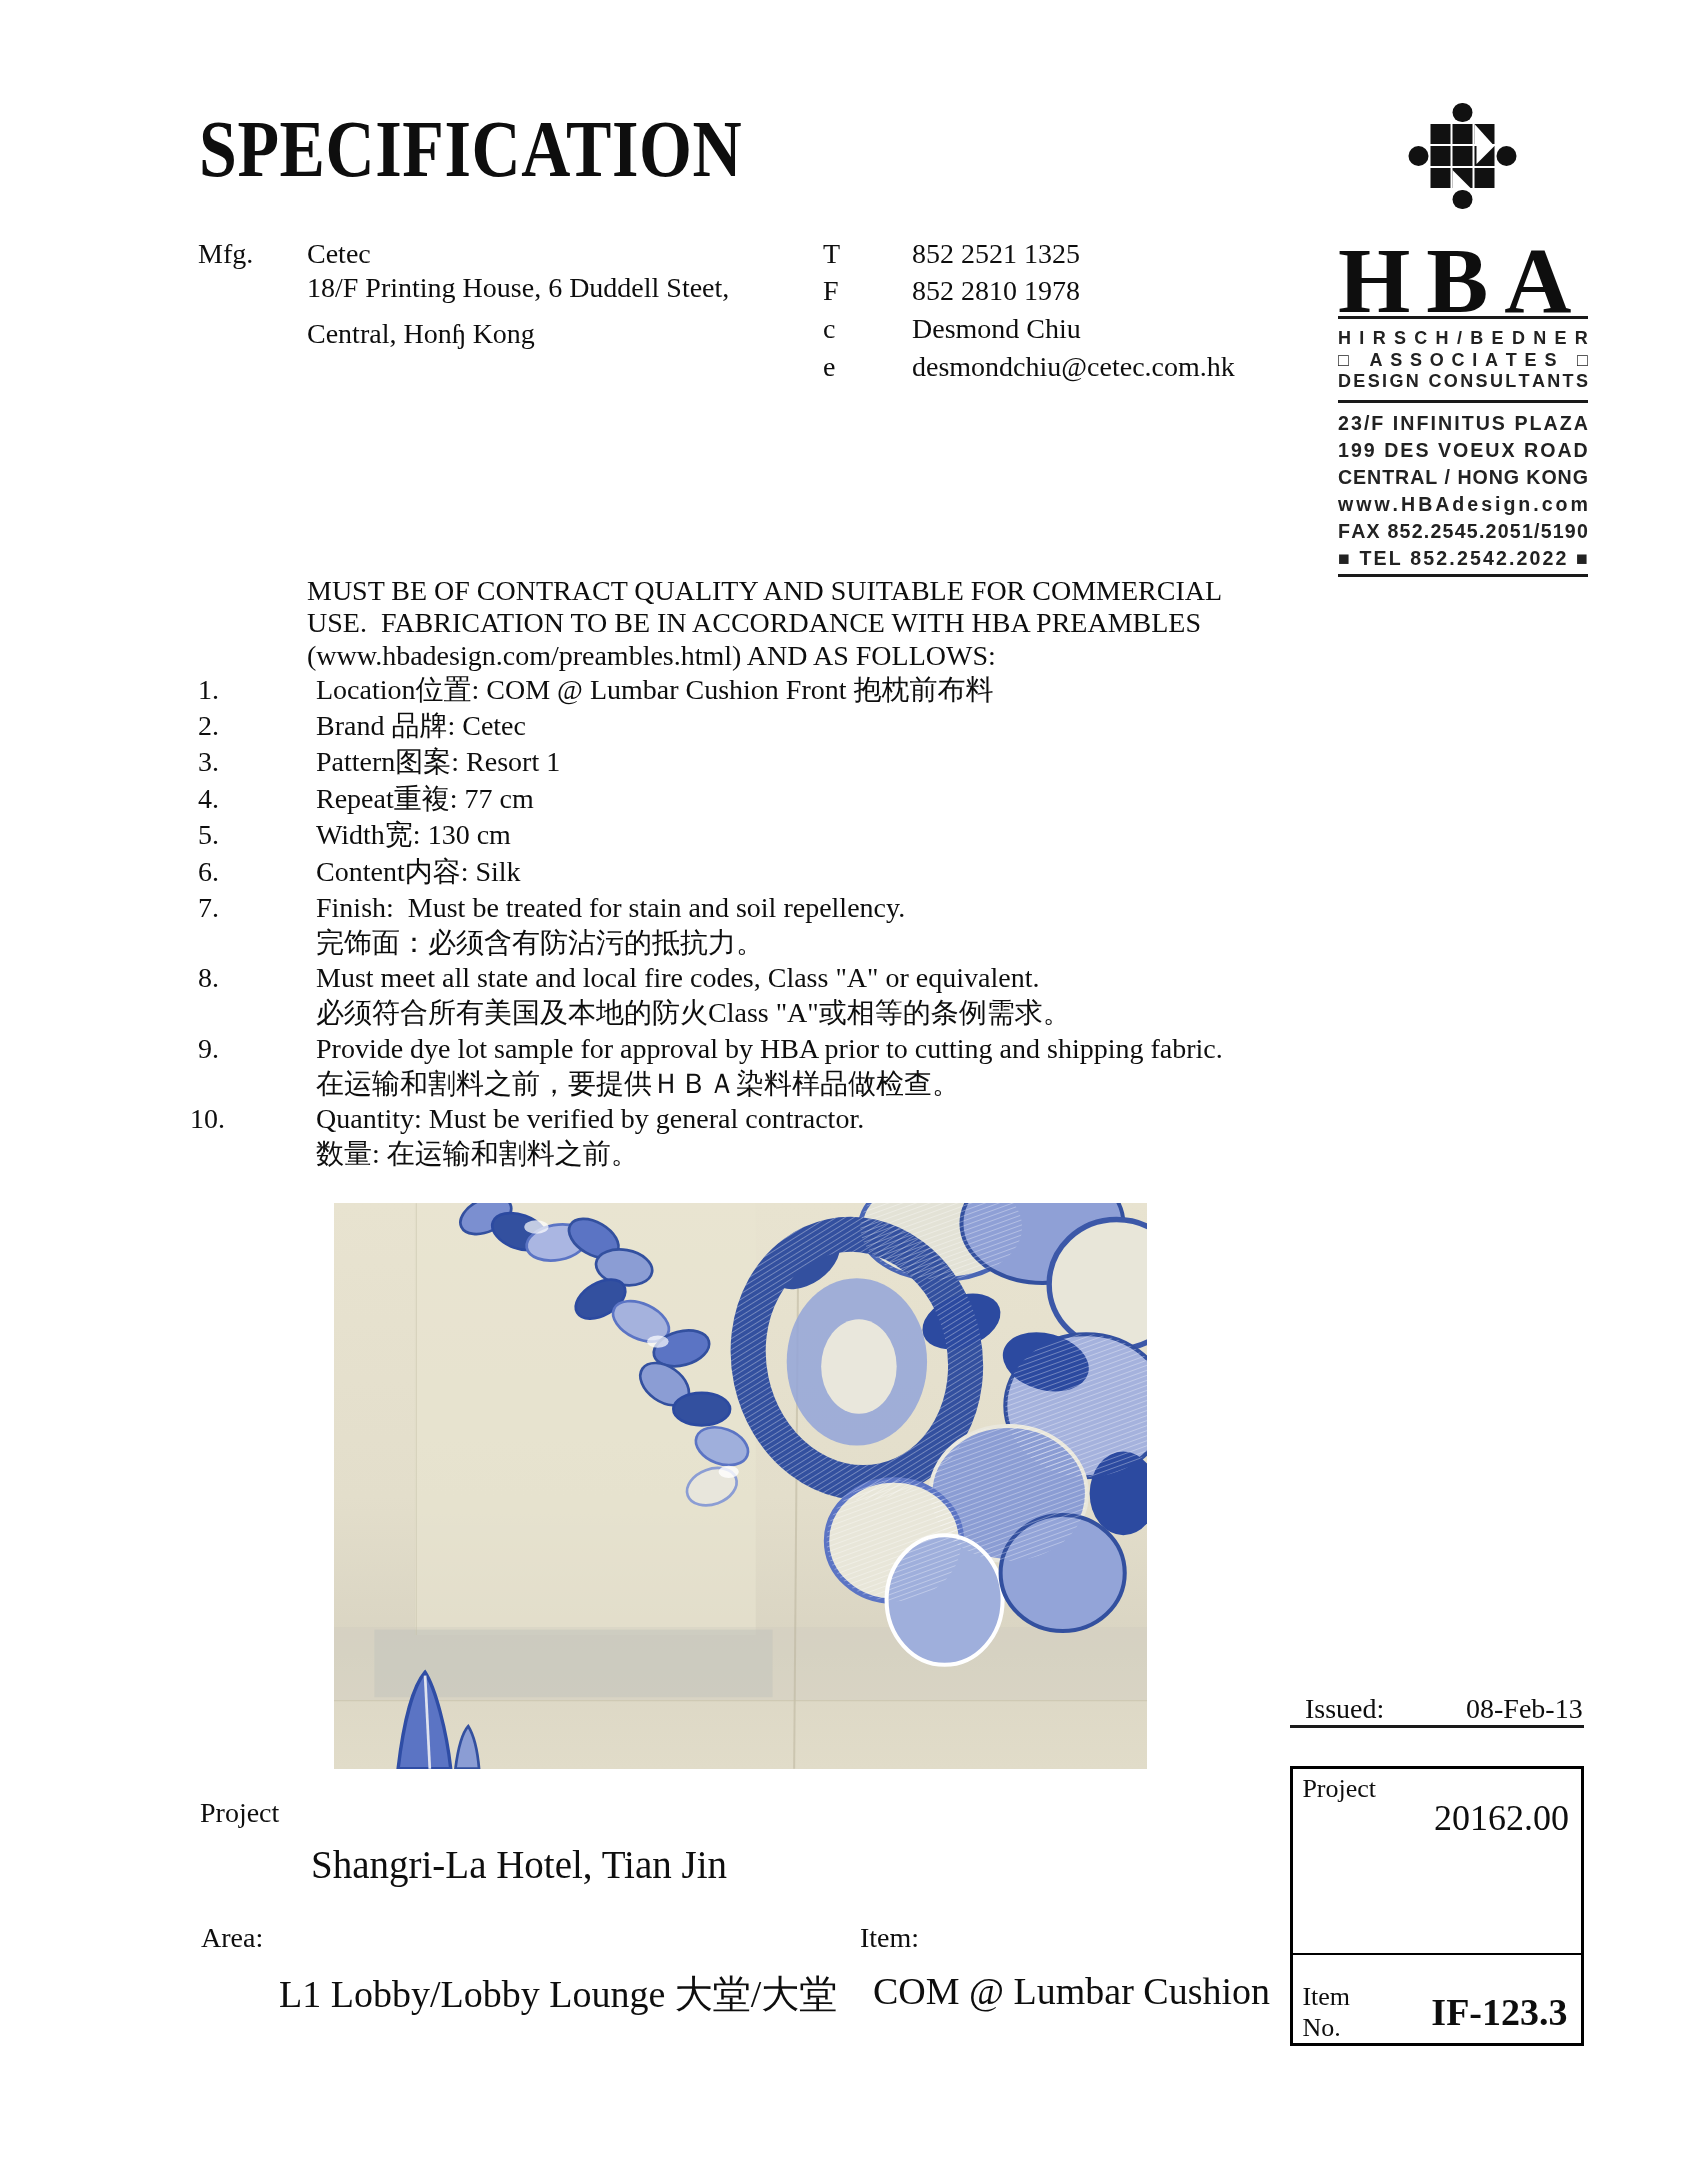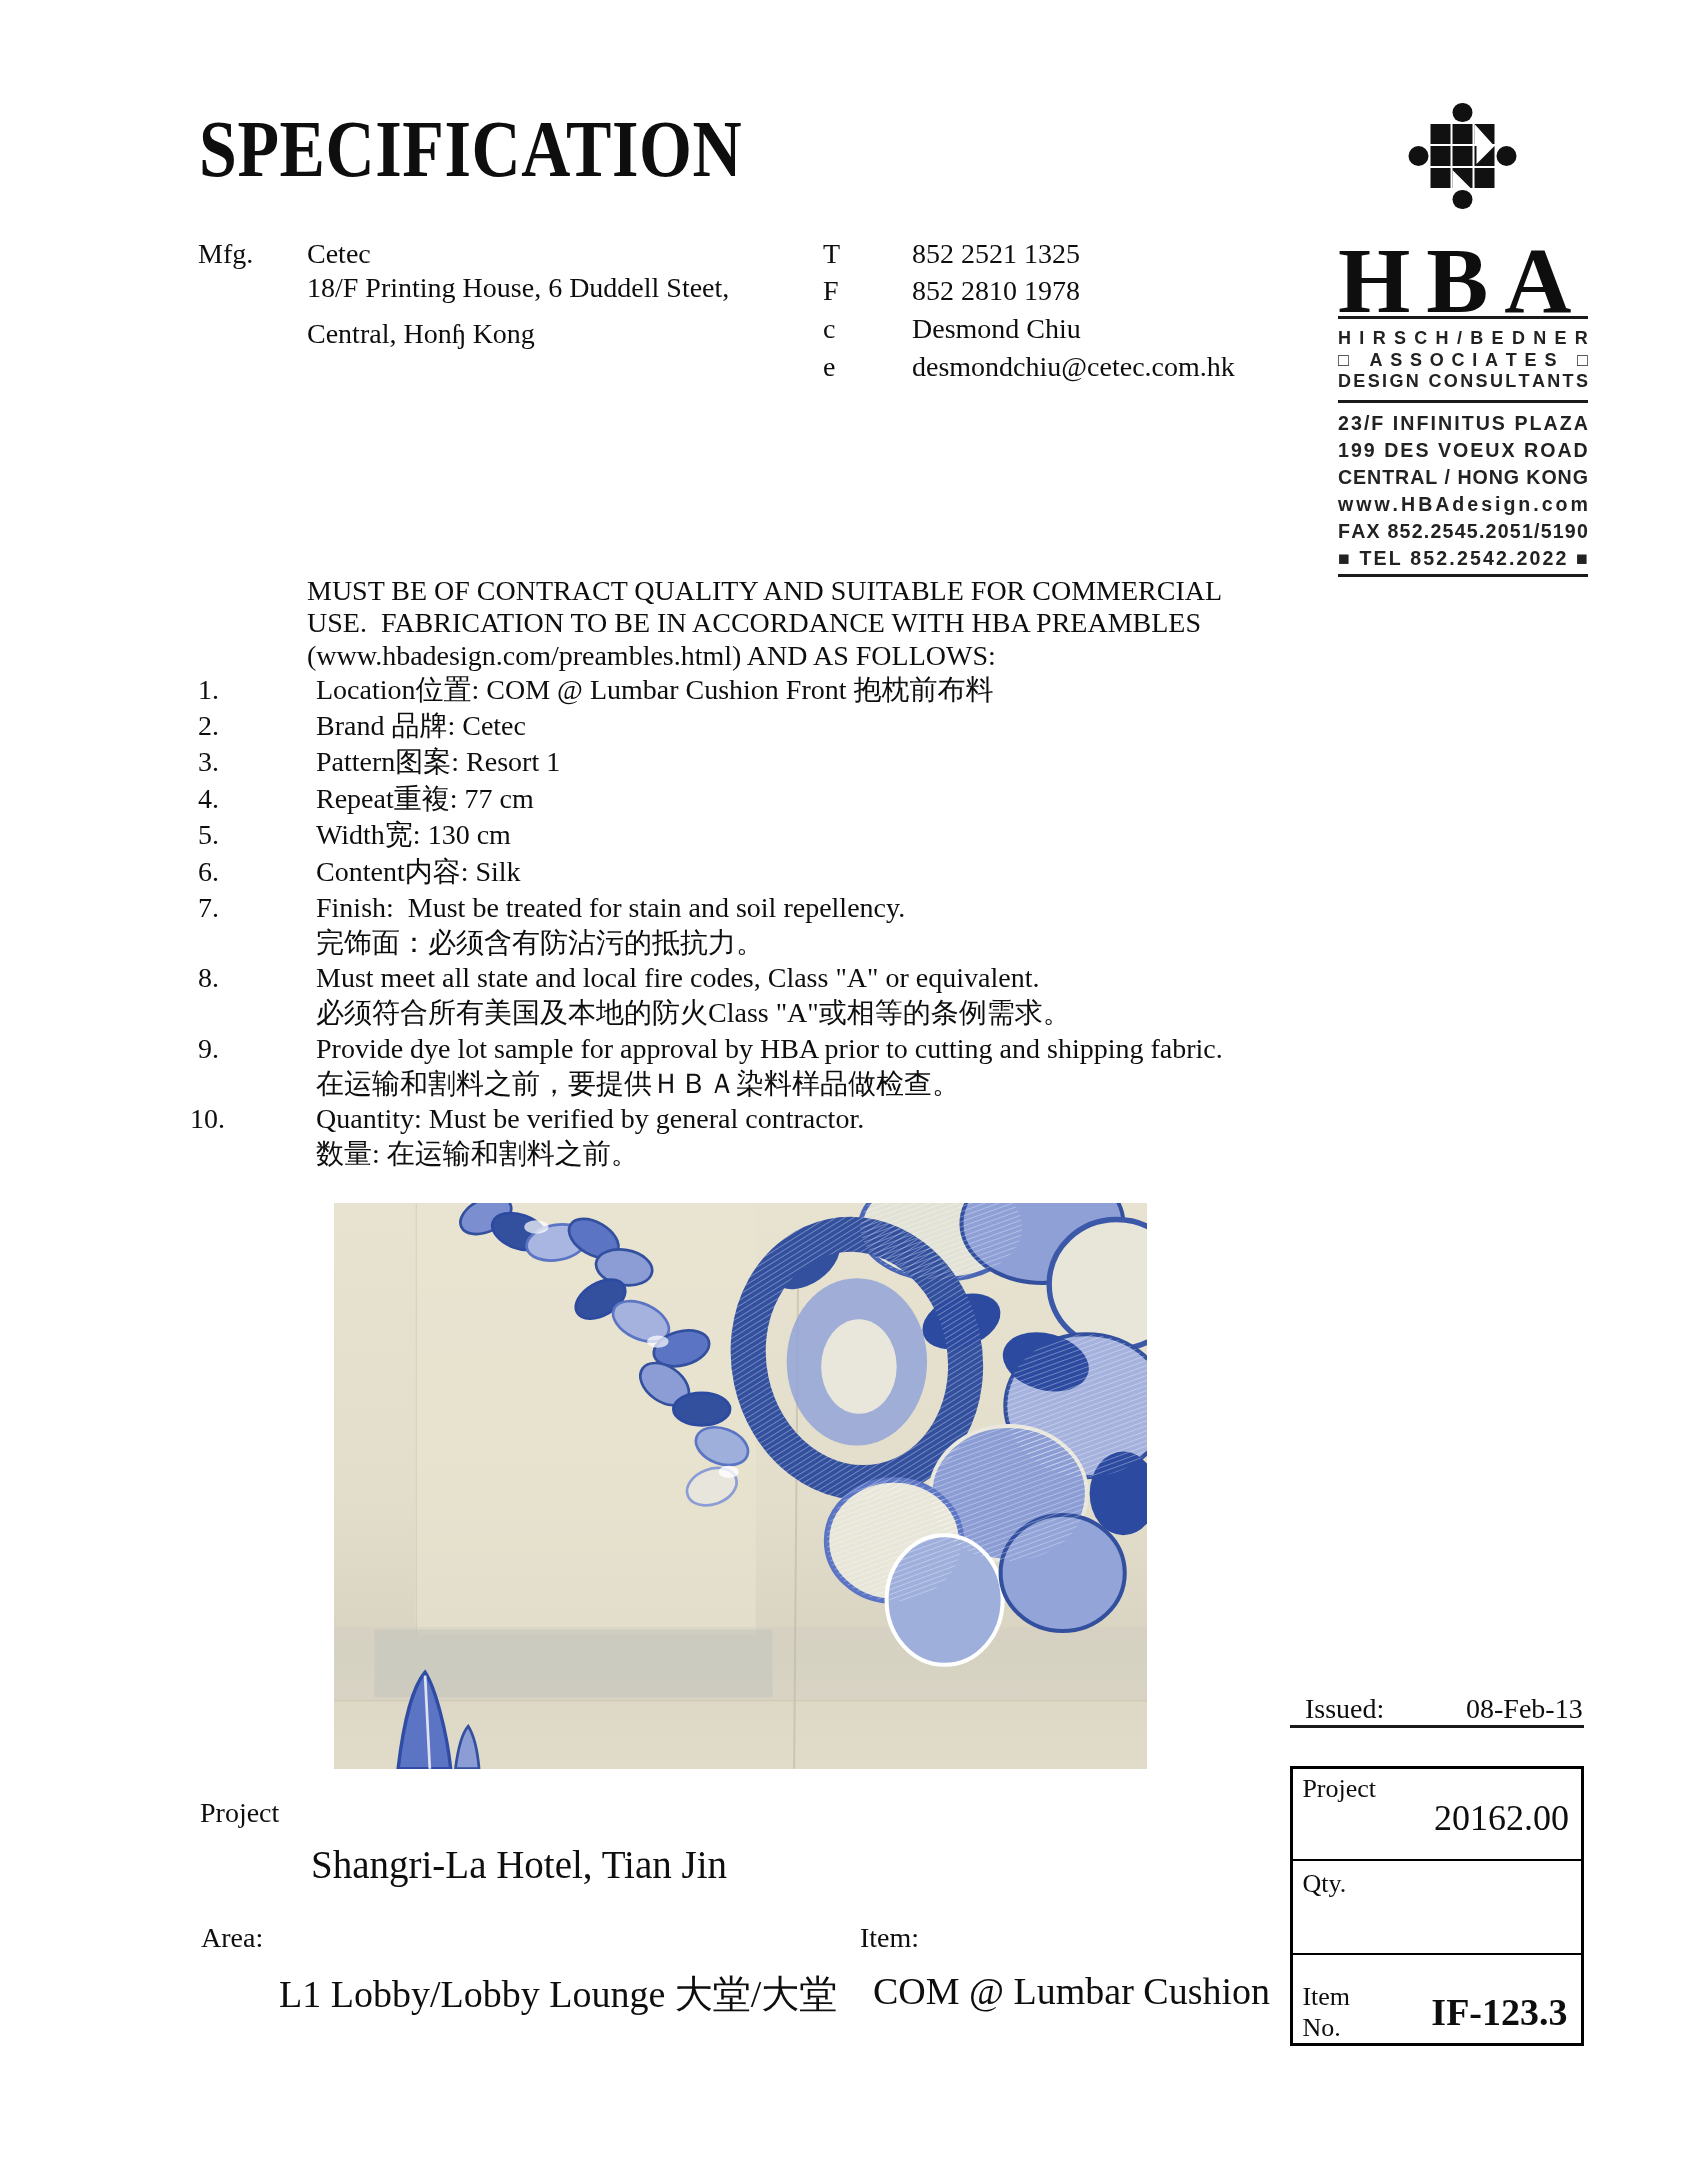--- a/index.html
+++ b/index.html
@@ -343,23 +343,20 @@
 
 <div class="abs t40" style="left:1305px;top:1693px;">Issued:</div>
 <div class="abs t40" style="left:1466px;top:1693px;">08-Feb-13</div>
 <div class="abs rule" style="left:1290px;top:1725px;width:294px;height:3.4px;"></div>
 
 <div class="abs itable" style="left:1290px;top:1766px;width:288px;height:274px;">
   <div class="trow" style="top:0;height:90px;">
     <div class="abs" style="left:9.4px;top:5.4px;font-size:26px;">Project</div>
     <div class="abs num-val" style="right:12px;top:28px;">20162.00</div>
   </div>
-  <div class="trow bt" style="top:90px;height:94px;">
-    <div class="abs" style="left:9.4px;top:8px;font-size:26px;">Qty.</div>
-  </div>
   <div class="trow bt" style="top:184px;height:81px;">
     <div class="abs" style="left:9.4px;top:26px;font-size:26px;line-height:1.2;">Item</div>
     <div class="abs" style="left:9.4px;top:57px;font-size:26px;line-height:1.2;">No.</div>
     <div class="abs" style="right:13.5px;top:35px;font-size:38px;font-weight:bold;white-space:pre;">IF-123.3</div>
   </div>
 </div>
 
 <div class="abs t40" style="left:200px;top:1797px;">Project</div>
 <div class="abs" style="left:279px;top:1842px;font-size:39px;white-space:pre;margin-left:32px;">Shangri-La Hotel, Tian Jin</div>
 <div class="abs t40" style="left:201px;top:1922px;text-align:center;">Area:</div>

